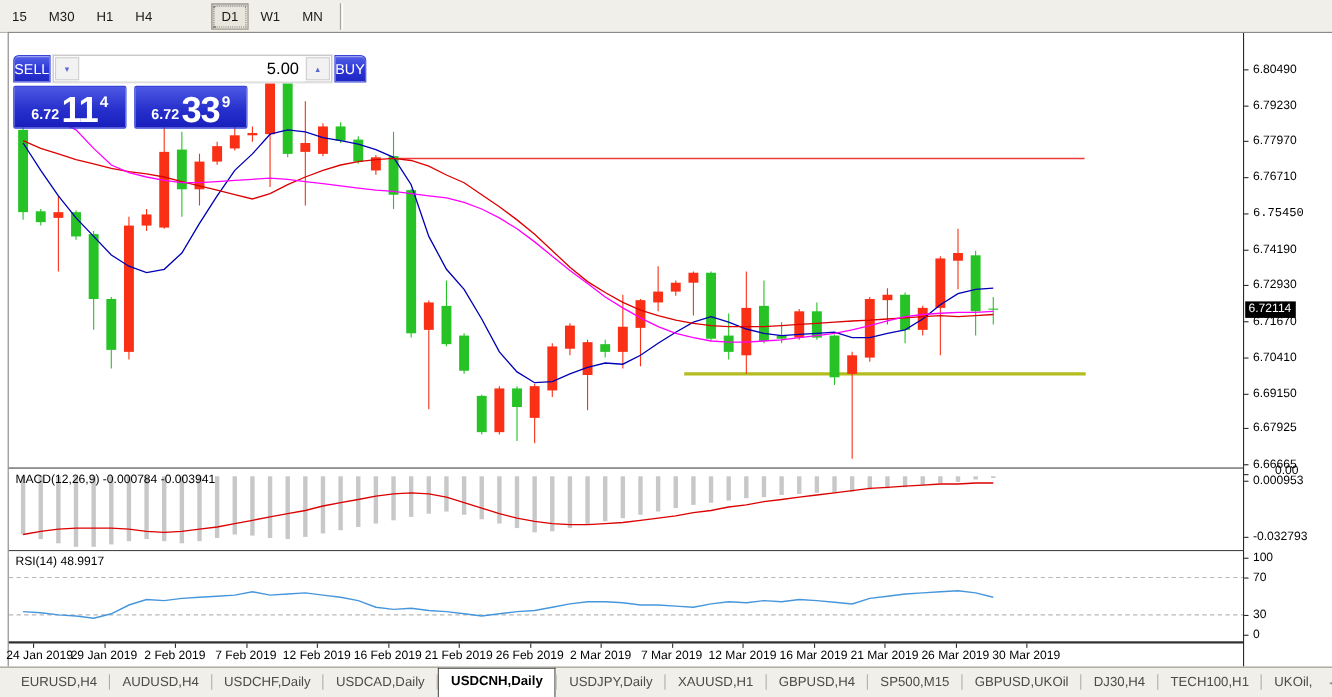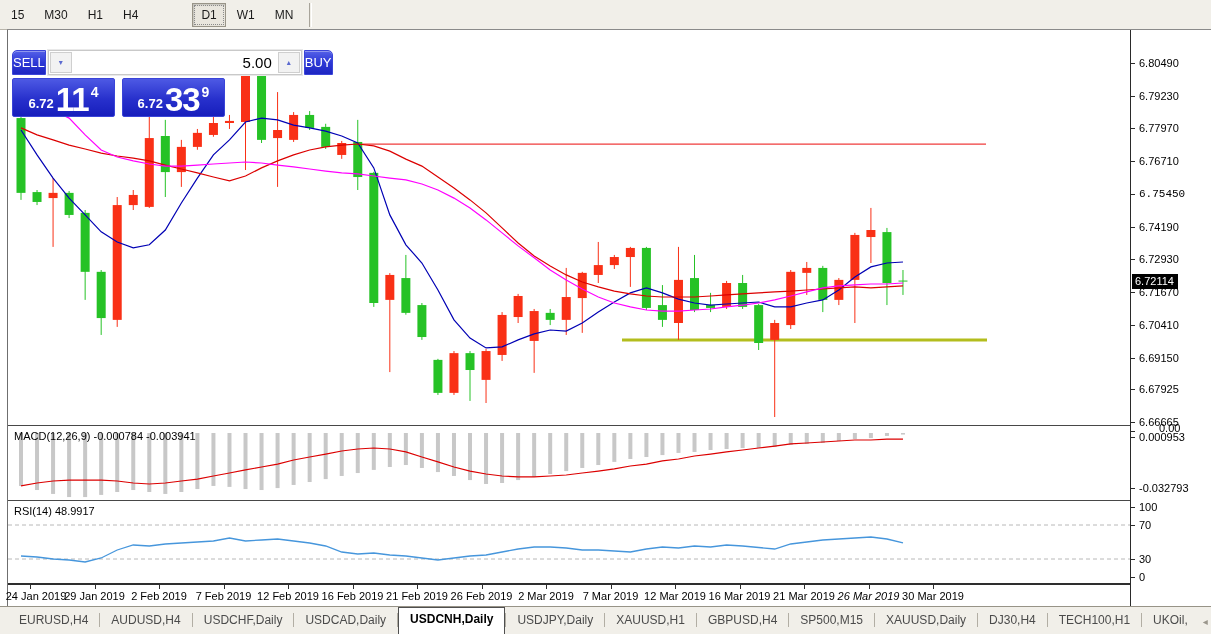--- a/index.html
+++ b/index.html
@@ -340,21 +340,21 @@
       <div class="date-label" style="left: 538px;">2 Mar 2019</div>
       <div class="date-tick" style="left: 602.5px;"></div>
       <div class="date-label" style="left: 602.5px;">7 Mar 2019</div>
       <div class="date-tick" style="left: 667px;"></div>
       <div class="date-label" style="left: 667px;">12 Mar 2019</div>
       <div class="date-tick" style="left: 731.5px;"></div>
       <div class="date-label" style="left: 731.5px;">16 Mar 2019</div>
       <div class="date-tick" style="left: 796px;"></div>
       <div class="date-label" style="left: 796px;">21 Mar 2019</div>
       <div class="date-tick" style="left: 860.5px;"></div>
-      <div class="date-label" style="left: 860.5px; font-style: italic;">26 Mar 2019</div>
+      <div class="date-label" style="left: 860.5px;">26 Mar 2019</div>
       <div class="date-tick" style="left: 925px;"></div>
       <div class="date-label" style="left: 925px;">30 Mar 2019</div>
     </div>
 
   <div class="widget">
     <div class="w-row1">
       <div class="btn-trade btn-sell">SELL</div>
       <div class="stepper">
         <div class="step-btn">▾</div>
         <input class="vol-input" value="5.00" style="">
@@ -388,21 +388,21 @@
       <div class="tab active">USDCNH,Daily</div>
       <div class="tab-sep"></div>
       <div class="tab">USDJPY,Daily</div>
       <div class="tab-sep"></div>
       <div class="tab">XAUUSD,H1</div>
       <div class="tab-sep"></div>
       <div class="tab">GBPUSD,H4</div>
       <div class="tab-sep"></div>
       <div class="tab">SP500,M15</div>
       <div class="tab-sep"></div>
-      <div class="tab">XAUUSD,Daily</div>
+      <div class="tab">GBPUSD,UKOil</div>
       <div class="tab-sep"></div>
       <div class="tab">DJ30,H4</div>
       <div class="tab-sep"></div>
       <div class="tab">TECH100,H1</div>
       <div class="tab-sep"></div>
       <div class="tab">UKOil,</div>
       <div class="tab-arrows">
         <span class="arr-left">◂</span>
       </div>
     </div>

